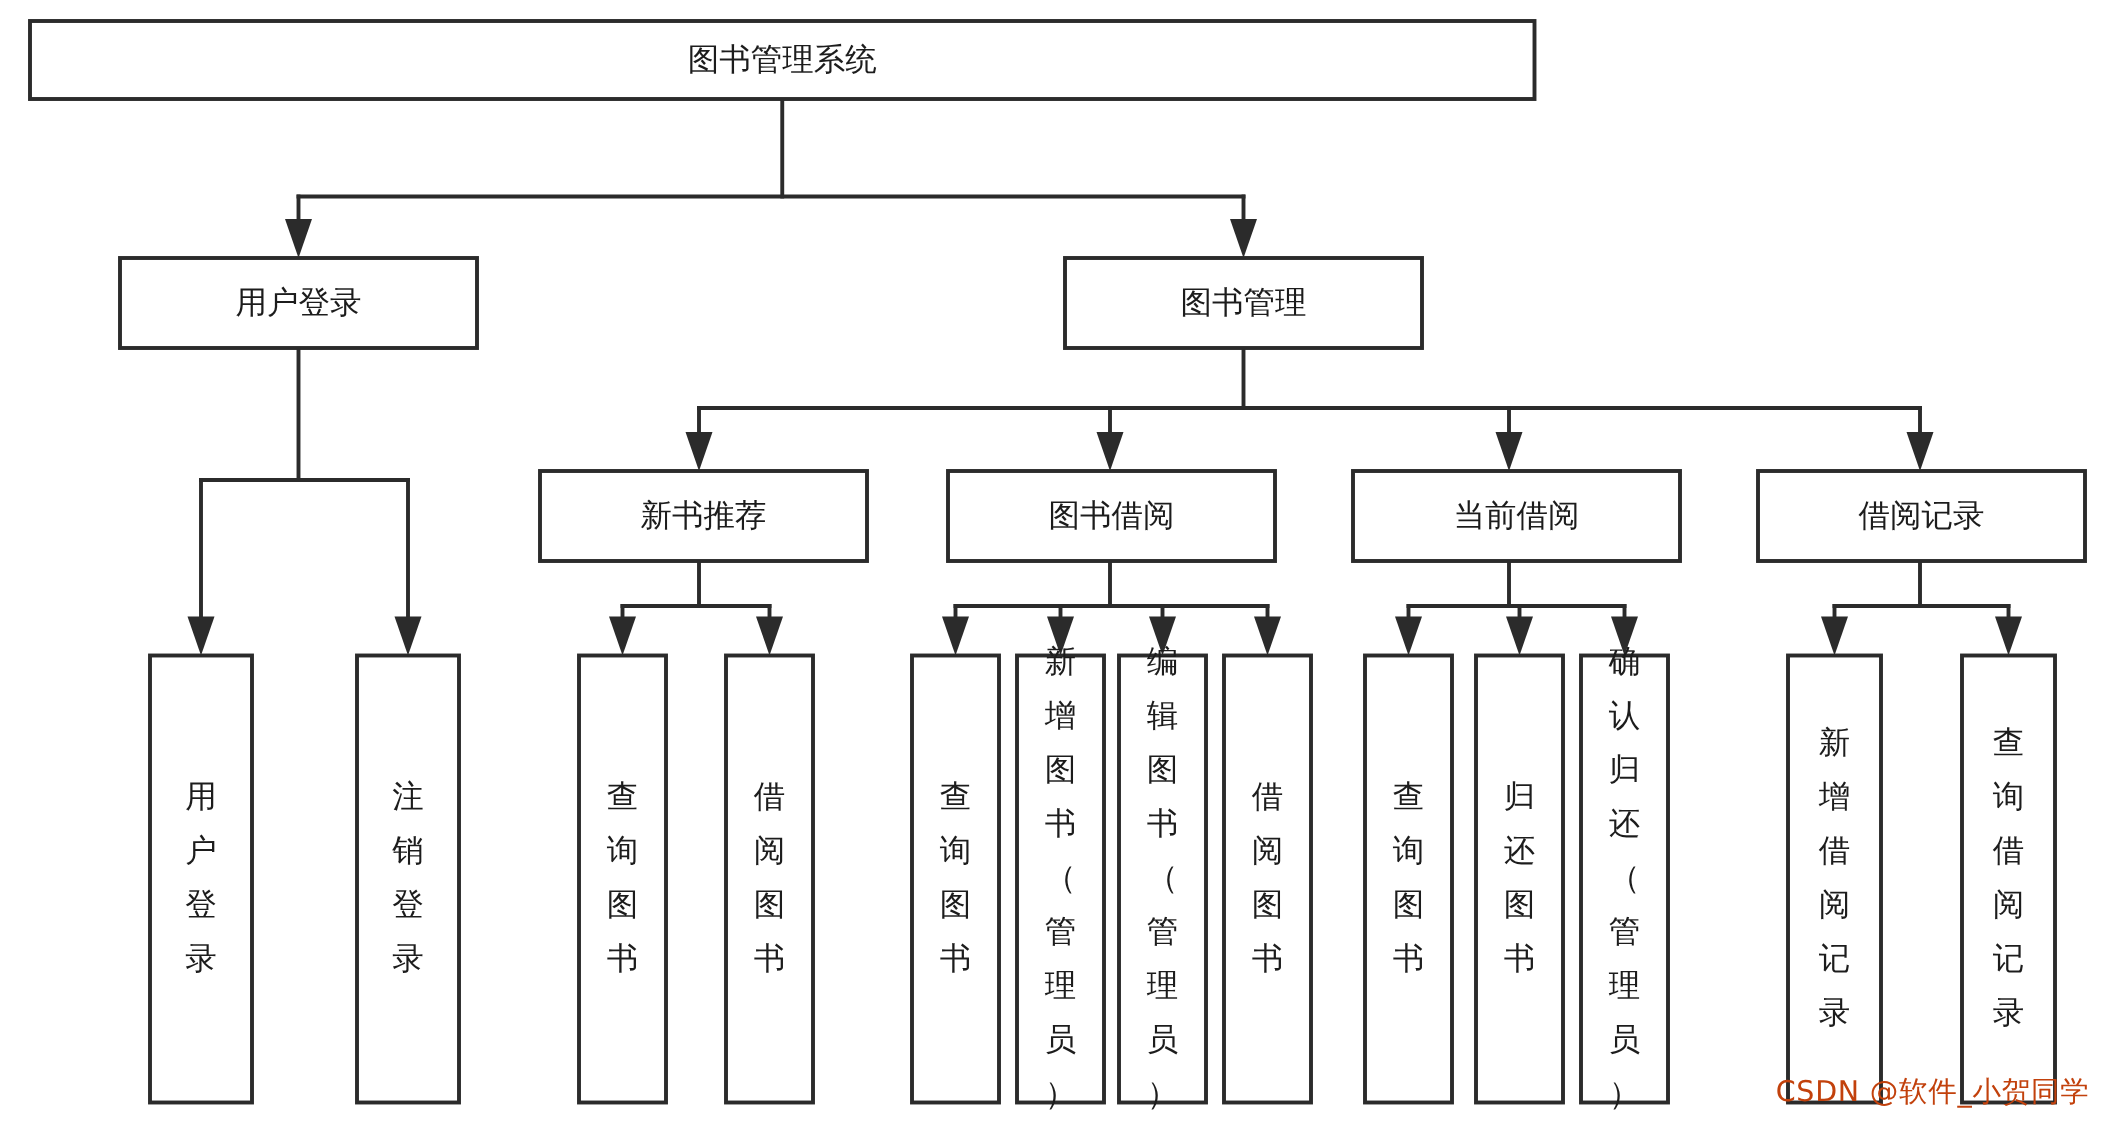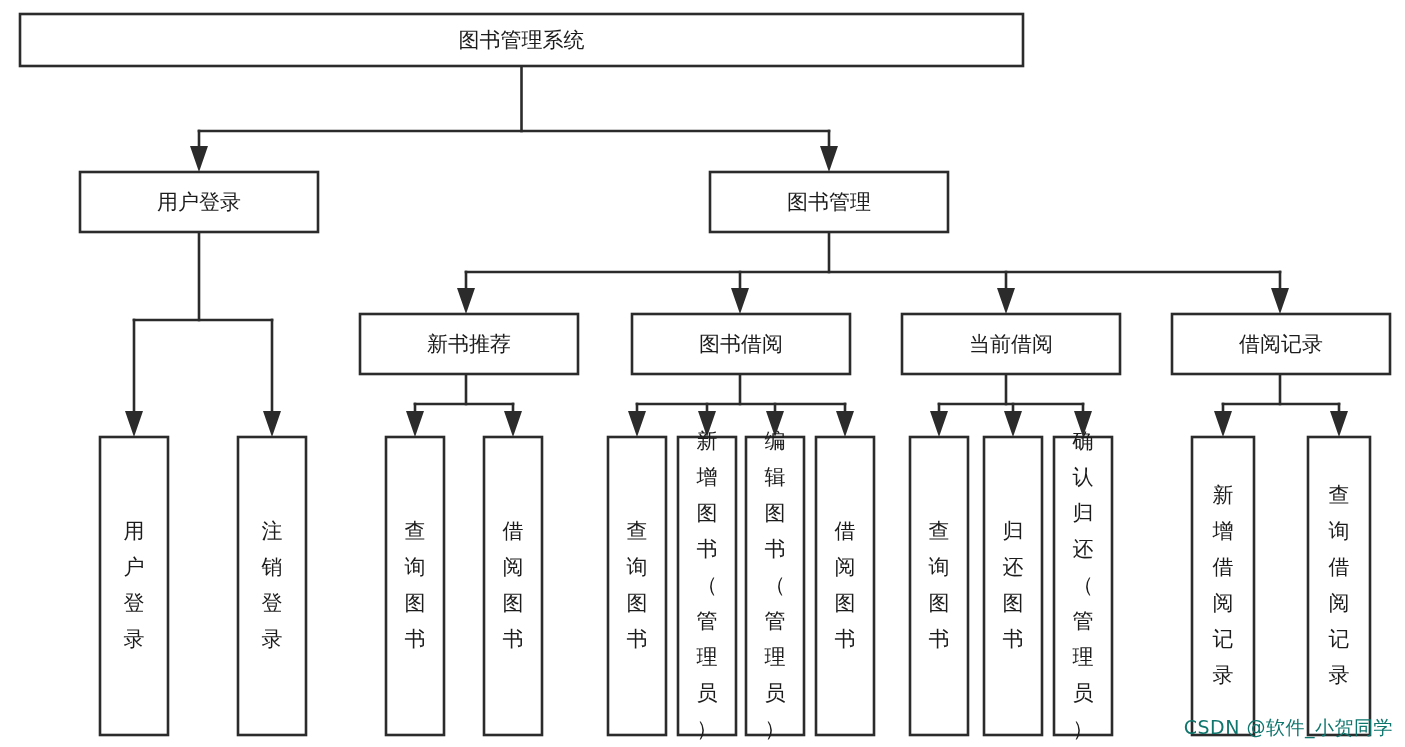--- a/index.html
+++ b/index.html
@@ -54,21 +54,21 @@
     font-size: 21px;
     fill: #1c1c1c;
     text-anchor: middle;
   }
   .watermark {
     position: absolute;
     right: 12px;
     bottom: 6px;
     font-family: "DejaVu Sans", "Liberation Sans", sans-serif;
     font-size: 19px;
-    color: #0f766e;
+    color: #c2410c;
     letter-spacing: 0.5px;
     white-space: nowrap;
     user-select: none;
   }
 </style>
 </head>
 <body>
 
 <div id="diagram-root">
 

